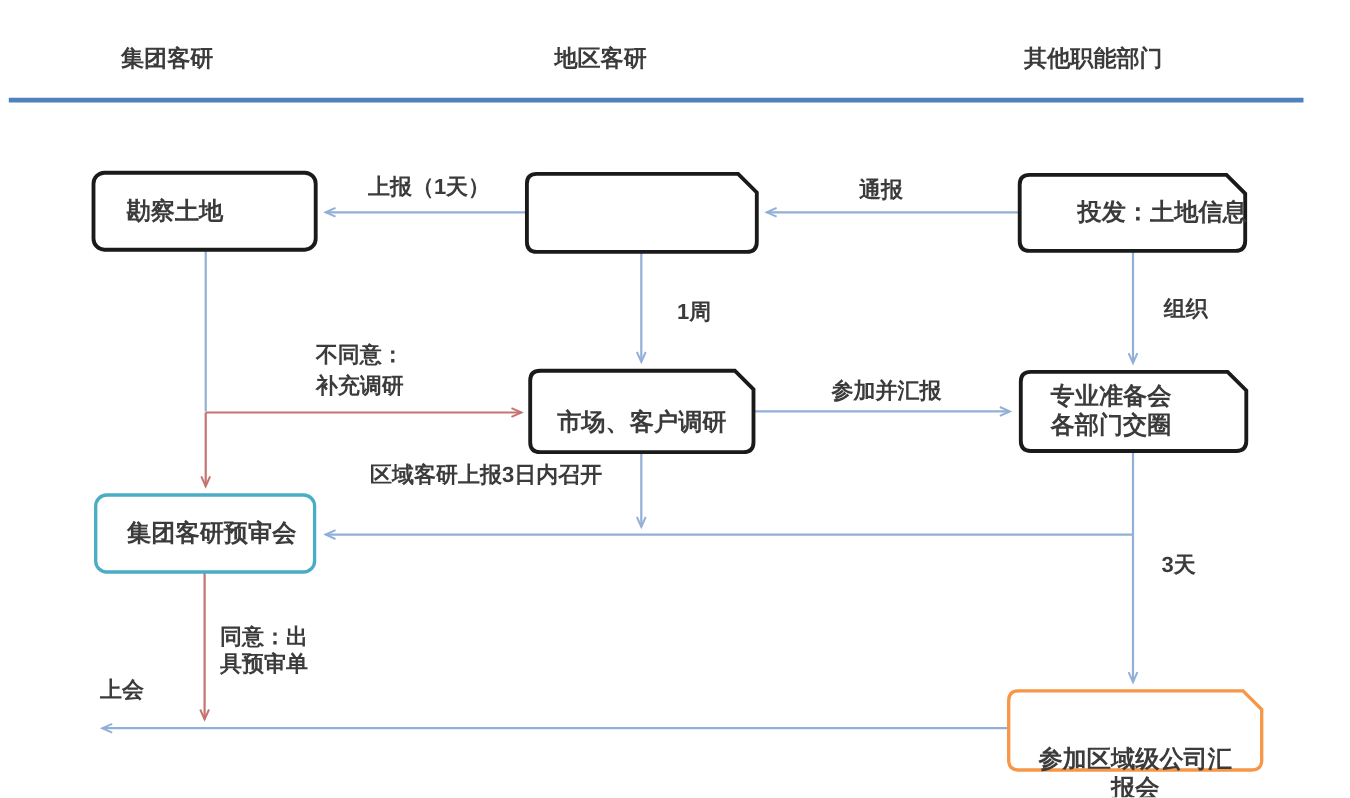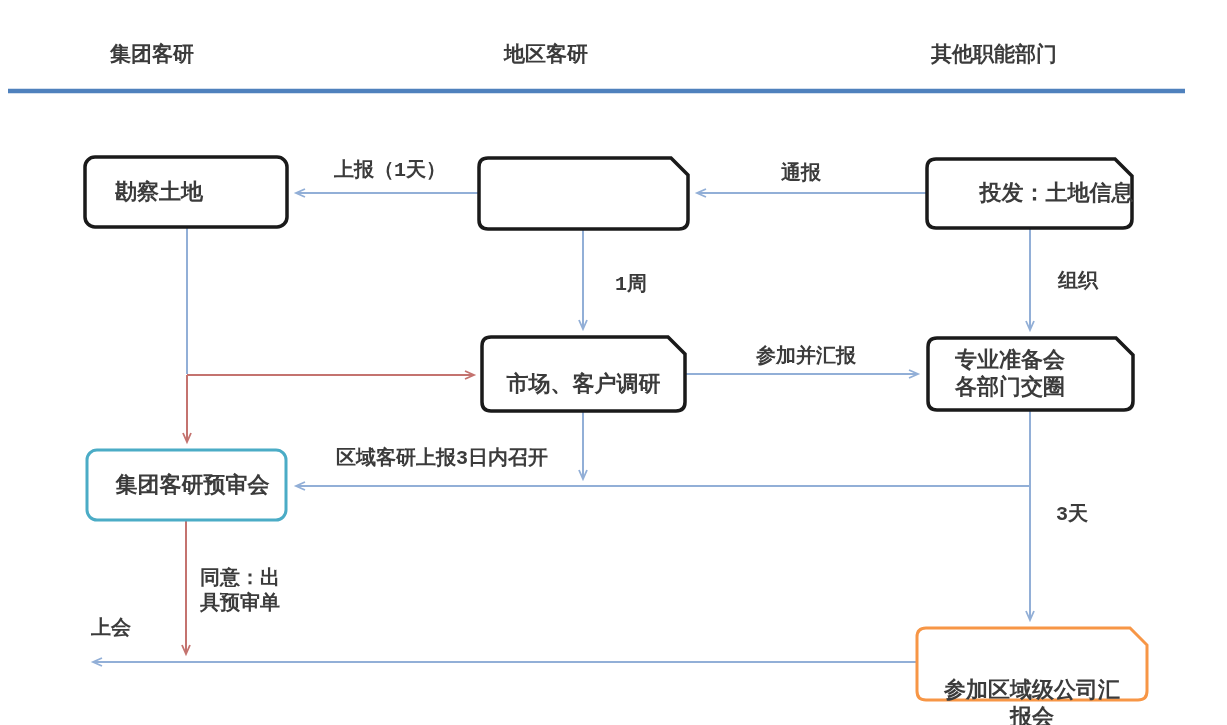--- a/index.html
+++ b/index.html
@@ -12,21 +12,21 @@
   }
   .canvas svg{position:absolute;left:0;top:0;}
   .lbl{
     position:absolute;
     color:var(--text,#3B3B3B);
     font-weight:bold;
     white-space:pre-line;
     line-height:1.25;
   }
   .lane-h{font-size:21px;text-align:left;}
-  .edge-lbl{font-size:20px;font-family:Liberation Mono, monospace;}
+  .edge-lbl{font-size:20px;}
   .edge-lbl.ctr{text-align:center;}
   .node-lbl{
     display:flex;align-items:center;justify-content:center;
     text-align:center;font-size:22px;line-height:1.22;
   }
   .divider{stroke:var(--divider_blue,#4F81BD);stroke-width:4.5;}
   .edge-blue{stroke:var(--arrow_blue,#92AFD7);stroke-width:2;fill:none;}
   .edge-red{stroke:var(--arrow_red,#C4736F);stroke-width:2;fill:none;}
   .node-black{stroke:var(--node_border_black,#1A1A1A);stroke-width:3.5;fill:#fff;}
   .node-teal{stroke:var(--pre_review_teal,#4BACC6);stroke-width:3;fill:#fff;}
@@ -86,19 +86,21 @@
 各部门交圈</div>
   <div class="lbl node-lbl" style="left:87px;top:450px;width:211px;height:70px;">集团客研预审会</div>
   <div class="lbl node-lbl" style="left:917px;top:660px;width:230px;height:92px;font-family:Liberation Mono, monospace;">参加区域级公司汇
 报会</div>
 
   <div class="lbl edge-lbl ctr" style="left:300px;top:158px;width:180px;">上报（1天）</div>
   <div class="lbl edge-lbl ctr" style="left:761px;top:161px;width:80px;text-align:center;">通报</div>
   <div class="lbl edge-lbl ctr" style="left:591px;top:272px;width:80px;">1周</div>
   <div class="lbl edge-lbl ctr" style="left:1038px;top:269px;width:80px;">组织</div>
   <div class="lbl edge-lbl ctr" style="left:746px;top:344px;width:120px;">参加并汇报</div>
-  <div class="lbl edge-lbl ctr" style="left:312px;top:446px;width:260px;">区域客研上报3日内召开</div>
+  <div class="lbl edge-lbl" style="left:287px;top:309px;line-height:1.4;">不同意：
+补充调研</div>
+  <div class="lbl edge-lbl ctr" style="left:312px;top:420px;width:260px;">区域客研上报3日内召开</div>
   <div class="lbl edge-lbl" style="left:1056px;top:502px;">3天</div>
   <div class="lbl edge-lbl" style="left:200px;top:567px;line-height:1.24;">同意：出
 具预审单</div>
   <div class="lbl edge-lbl ctr" style="left:83px;top:616px;width:56px;">上会</div>
 
 </div>
 
 </body></html>

